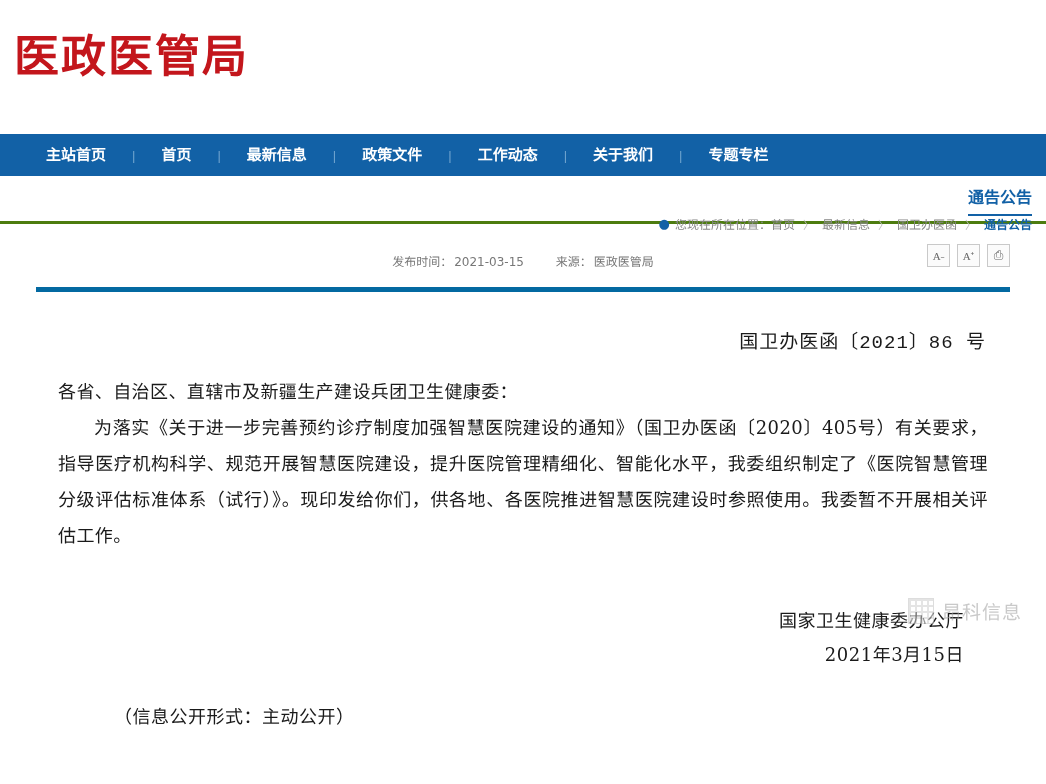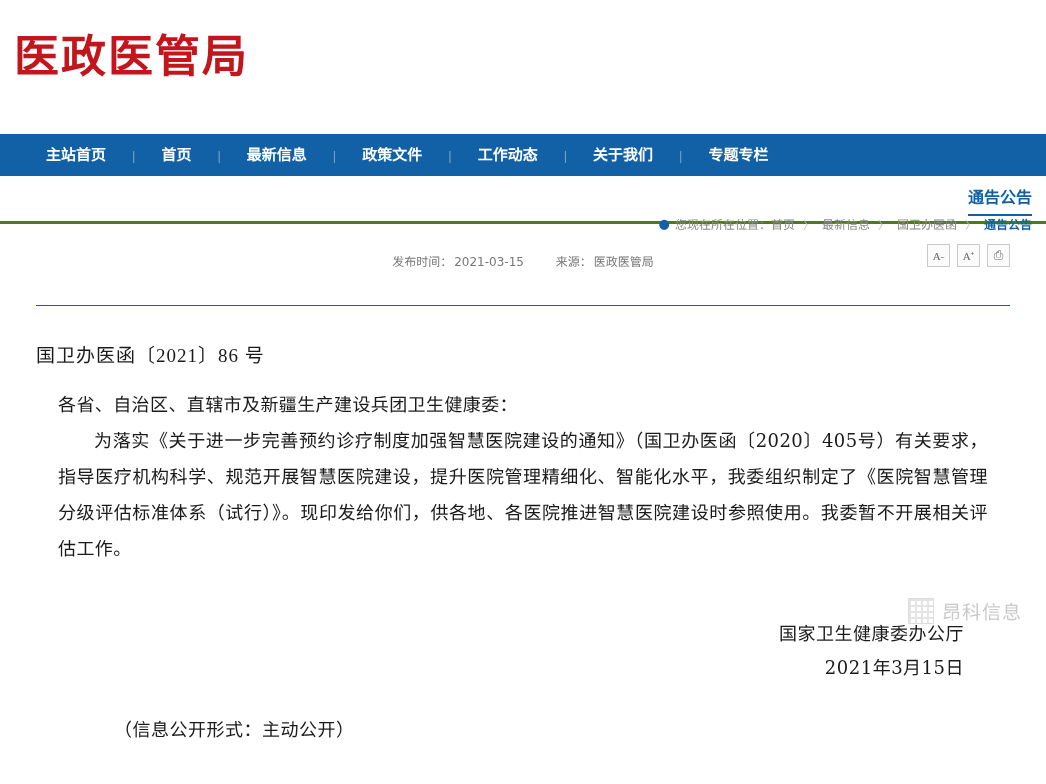--- a/index.html
+++ b/index.html
@@ -123,22 +123,22 @@
     line-height: 1.5;
     font-family: "DejaVu Sans", "Liberation Sans", sans-serif;
     margin: 10px 0 22px 0;
     letter-spacing: 0.5px;
   }
   .meta-row {
     position: relative;
     text-align: center;
     font-size: 12px;
     color: #777777;
-    padding-bottom: 36px;
-    border-bottom: 1px solid #0369a1;
+    padding-bottom: 18px;
+    border-bottom: 5px solid #0369a1;
     font-family: "DejaVu Sans", "Liberation Sans", sans-serif;
   }
   .meta-row .meta-item { margin: 0 14px; }
   .meta-tools {
     position: absolute;
     right: 0;
     top: -8px;
     display: flex;
     gap: 7px;
   }
@@ -152,22 +152,22 @@
     display: flex;
     align-items: center;
     justify-content: center;
     cursor: pointer;
     font-family: "Liberation Serif", serif;
   }
   .tool-btn.icon-print { font-size: 12px; }
 
   
   .doc-number {
-    text-align: left;
-    font-family: Liberation Serif, serif;
+    text-align: right;
+    font-family: Liberation Mono, monospace;
     font-size: 19px;
     color: #1a1a1a;
     letter-spacing: 1px;
     margin: 34px 24px 20px 0;
   }
   .doc-body {
     font-family: "DejaVu Serif", "Liberation Serif", serif;
     font-size: 18px;
     color: #1a1a1a;
     line-height: 2.0;

